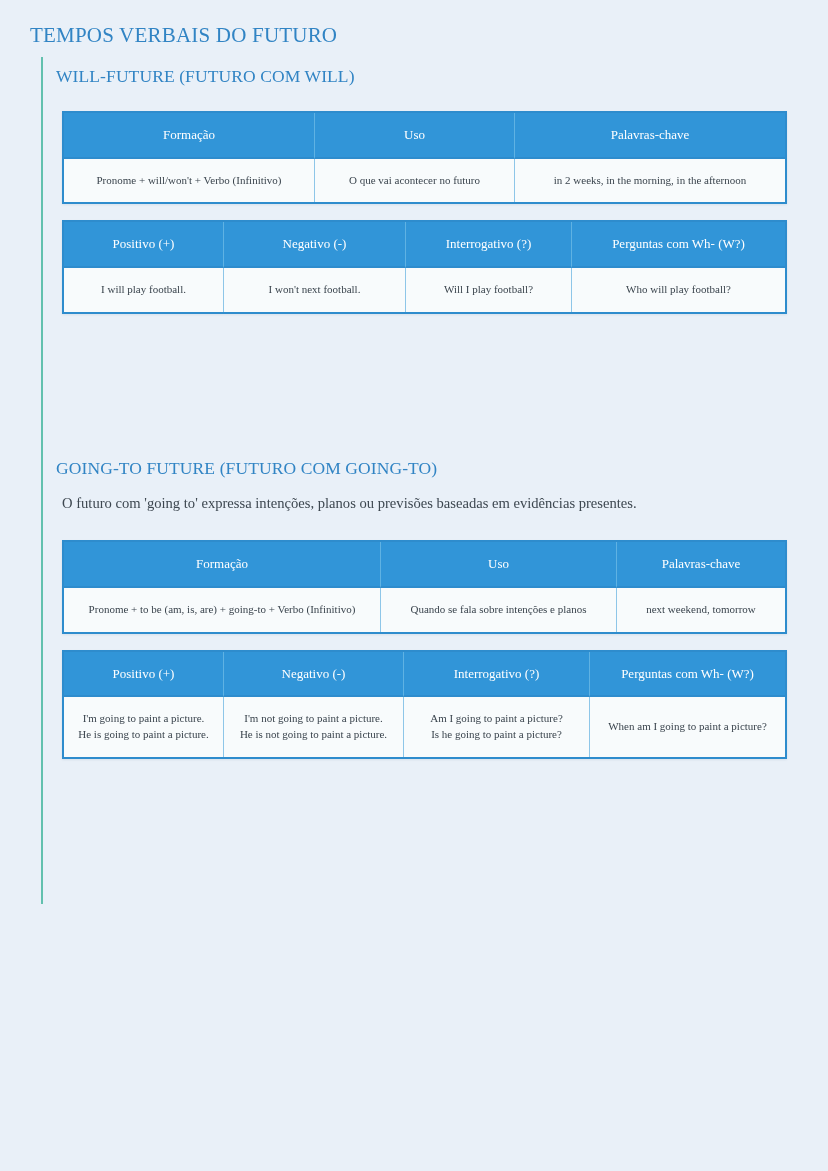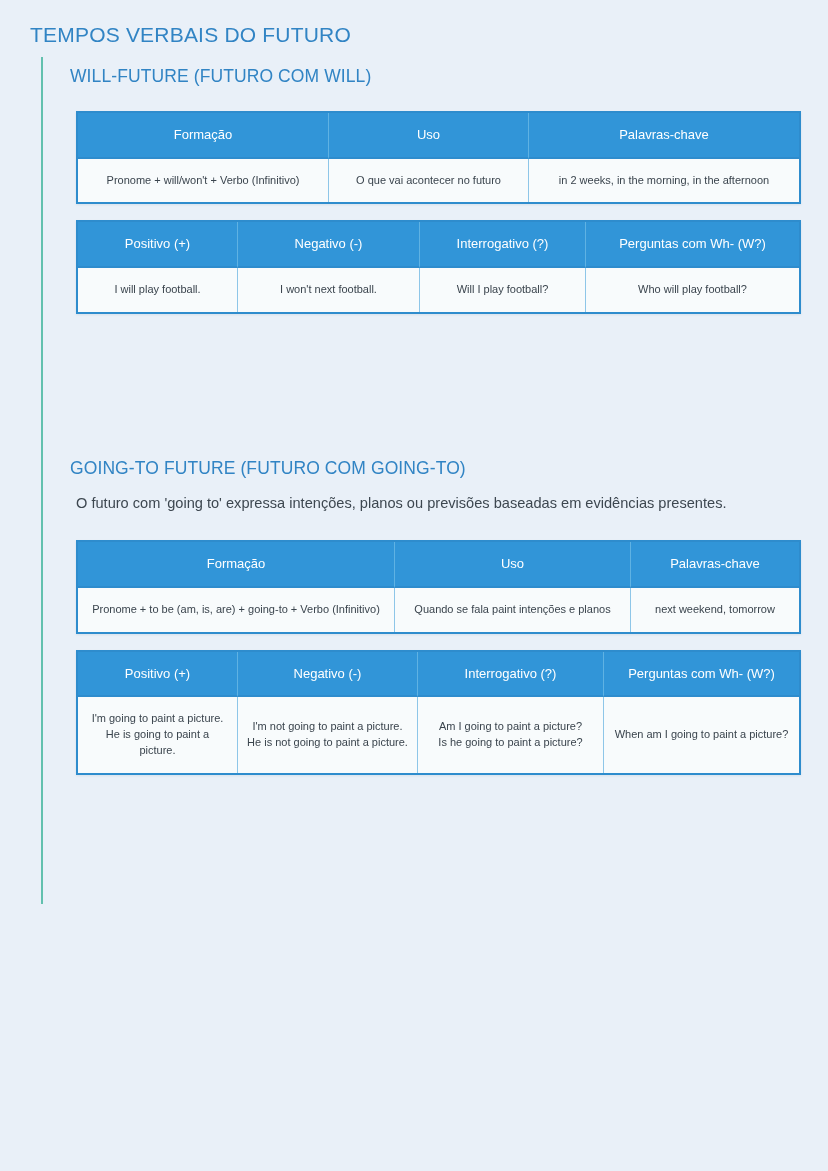--- a/index.html
+++ b/index.html
@@ -13,41 +13,42 @@
     font-family: "Liberation Sans", sans-serif;
     color: #3b4650;
     overflow: hidden;
   }
 
   .page {
     position: relative;
     width: 828px;
     height: 1171px;
     box-sizing: border-box;
+    font-family: Liberation Serif, serif;
   }
 
   
   .doc-title {
     position: absolute;
     left: 30px;
     top: 9px;
     font-size: 21px;
     letter-spacing: 0.2px;
     color: #3184c4;
     font-weight: 400;
     white-space: nowrap;
   }
 
   
   .section {
     position: absolute;
     left: 41px;
     right: 18px;
     border-left: 2px solid #62c0ae;
-    padding-left: 27px;
+    padding-left: 13px;
     box-sizing: border-box;
   }
   .section-title {
     font-size: 17.5px;
     color: #3184c4;
     font-weight: 400;
     letter-spacing: 0.1px;
     margin: 0;
     padding-top: 9px;
     white-space: nowrap;
@@ -193,21 +194,21 @@
         <thead>
           <tr>
             <th>Formação</th>
             <th>Uso</th>
             <th>Palavras-chave</th>
           </tr>
         </thead>
         <tbody>
           <tr>
             <td>Pronome + to be (am, is, are) + going-to + Verbo (Infinitivo)</td>
-            <td>Quando se fala paint intenções e planos</td>
+            <td>Quando se fala sobre intenções e planos</td>
             <td>next weekend, tomorrow</td>
           </tr>
         </tbody>
       </table>
     </div>
 
     <div class="tbl-wrap">
       <table class="grid" id="tbl-gt-forms">
         <colgroup>
           <col style="width:160px">

